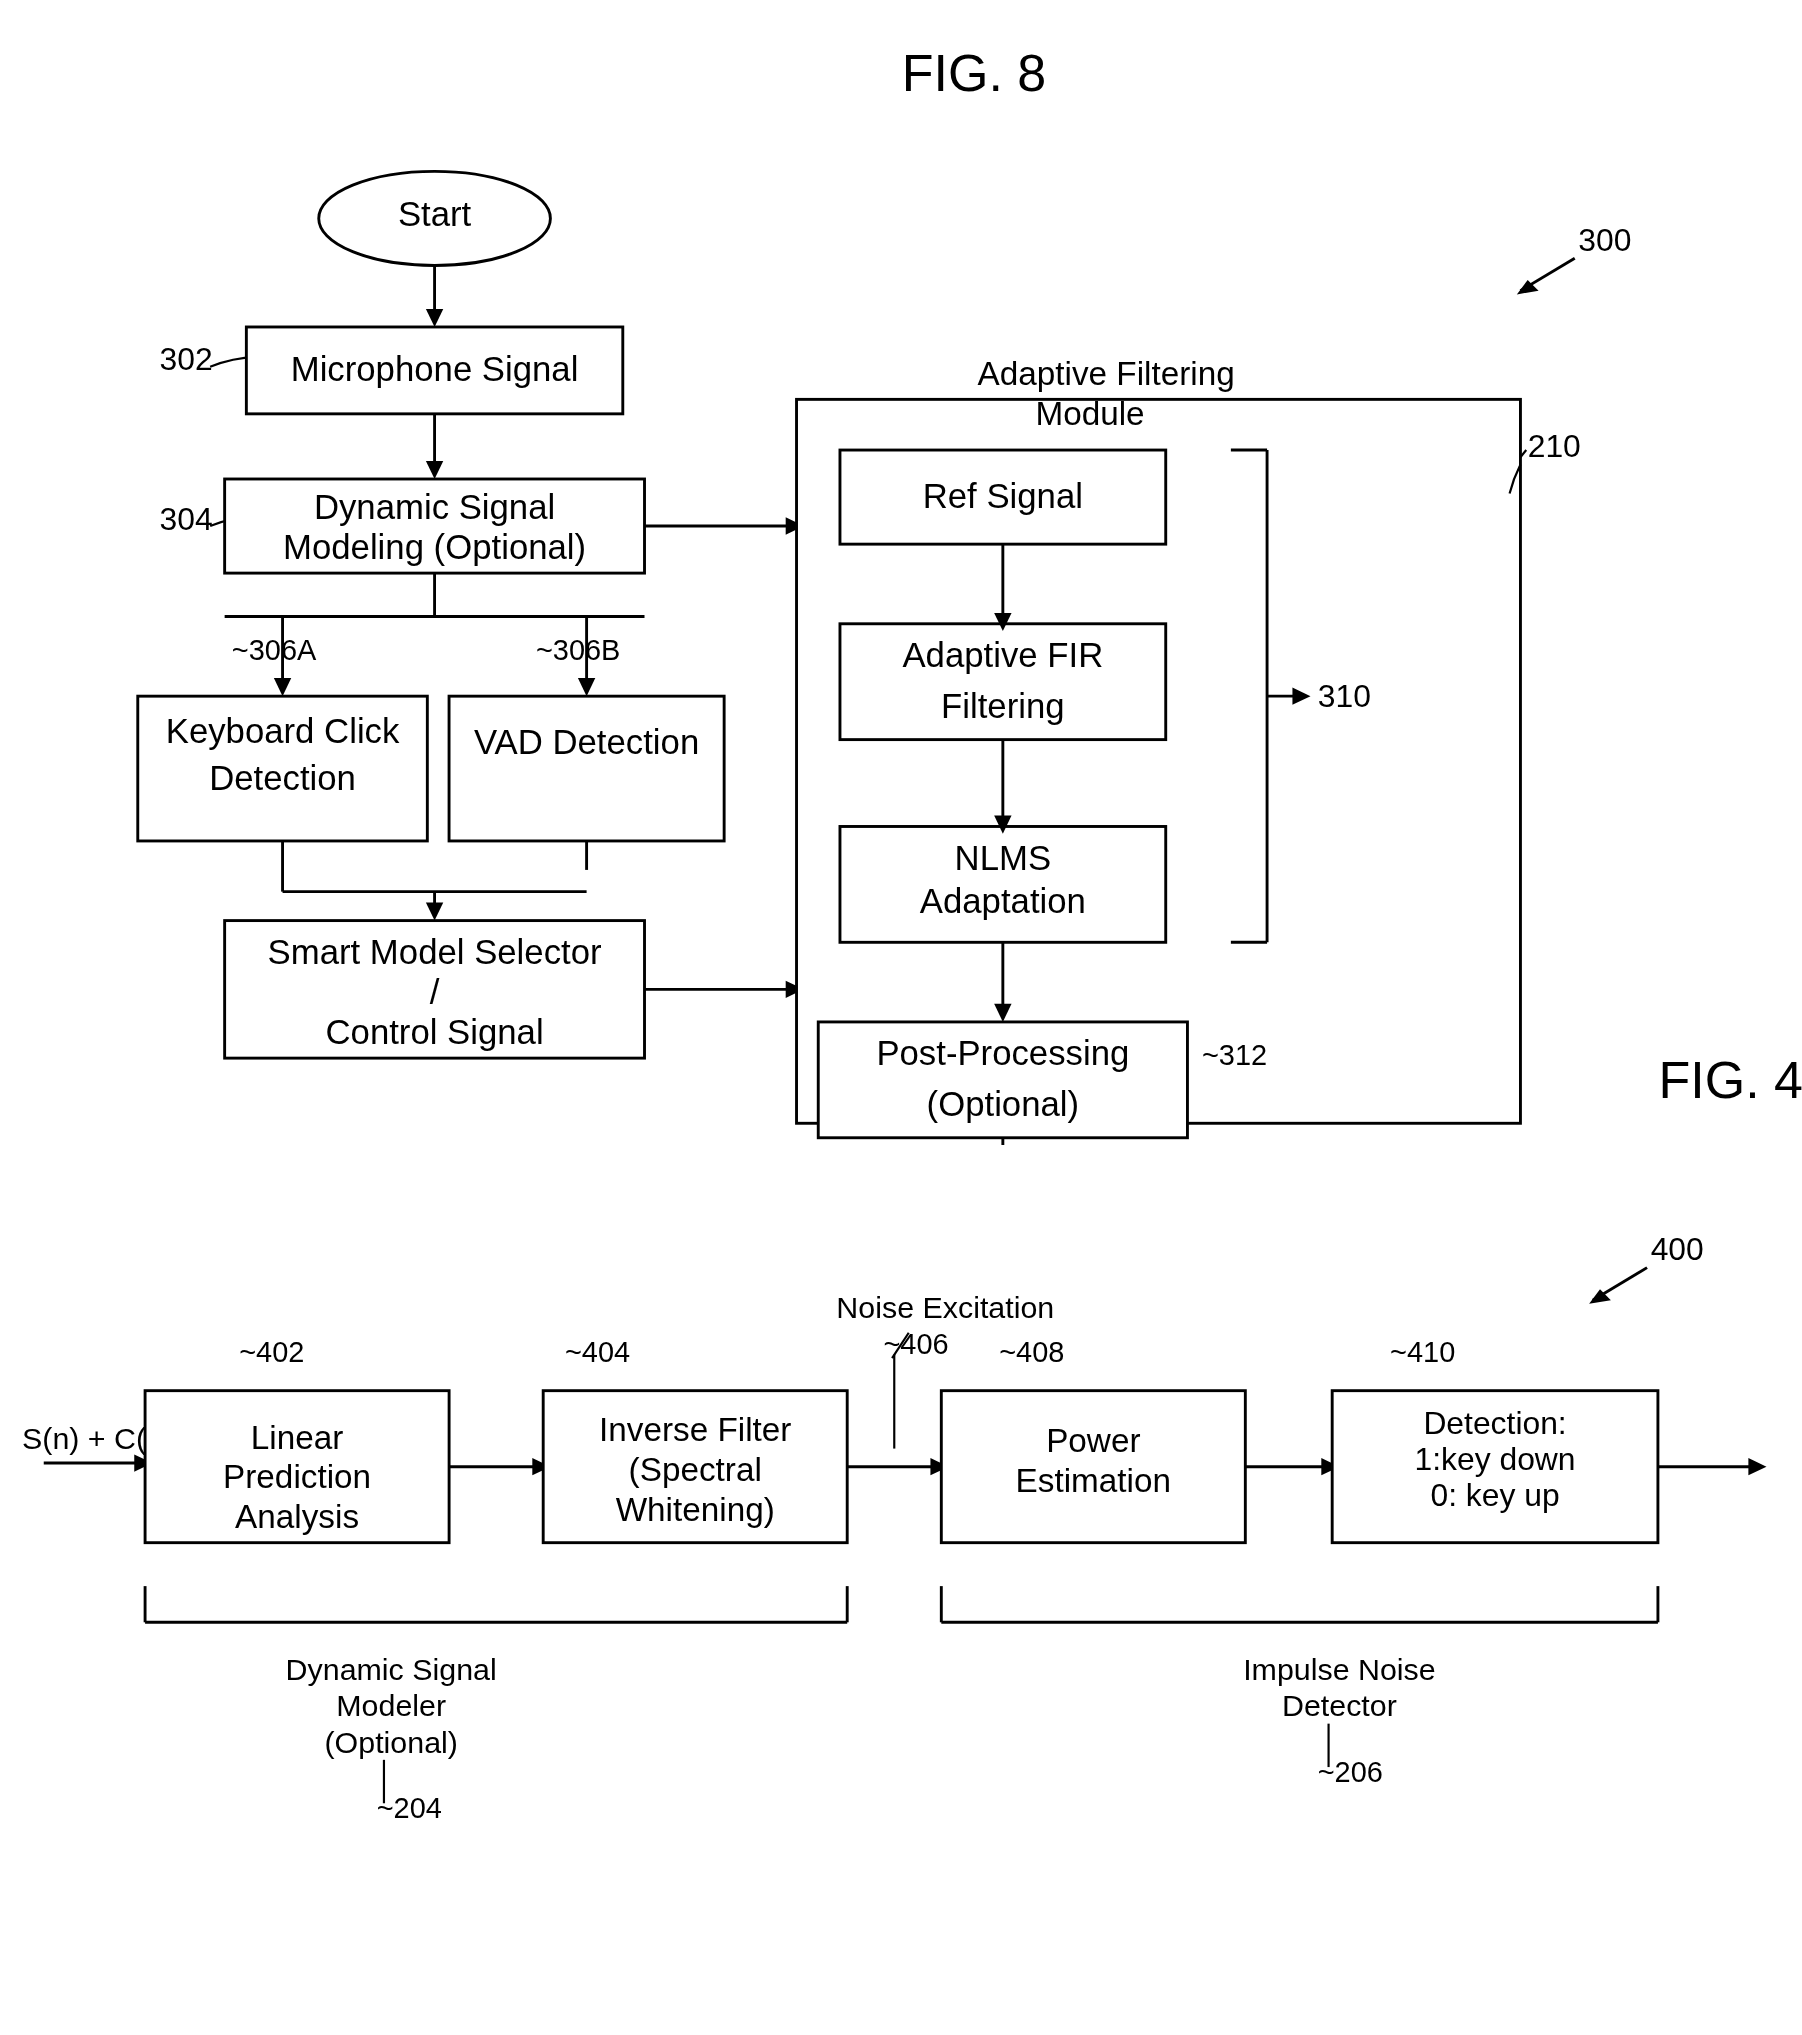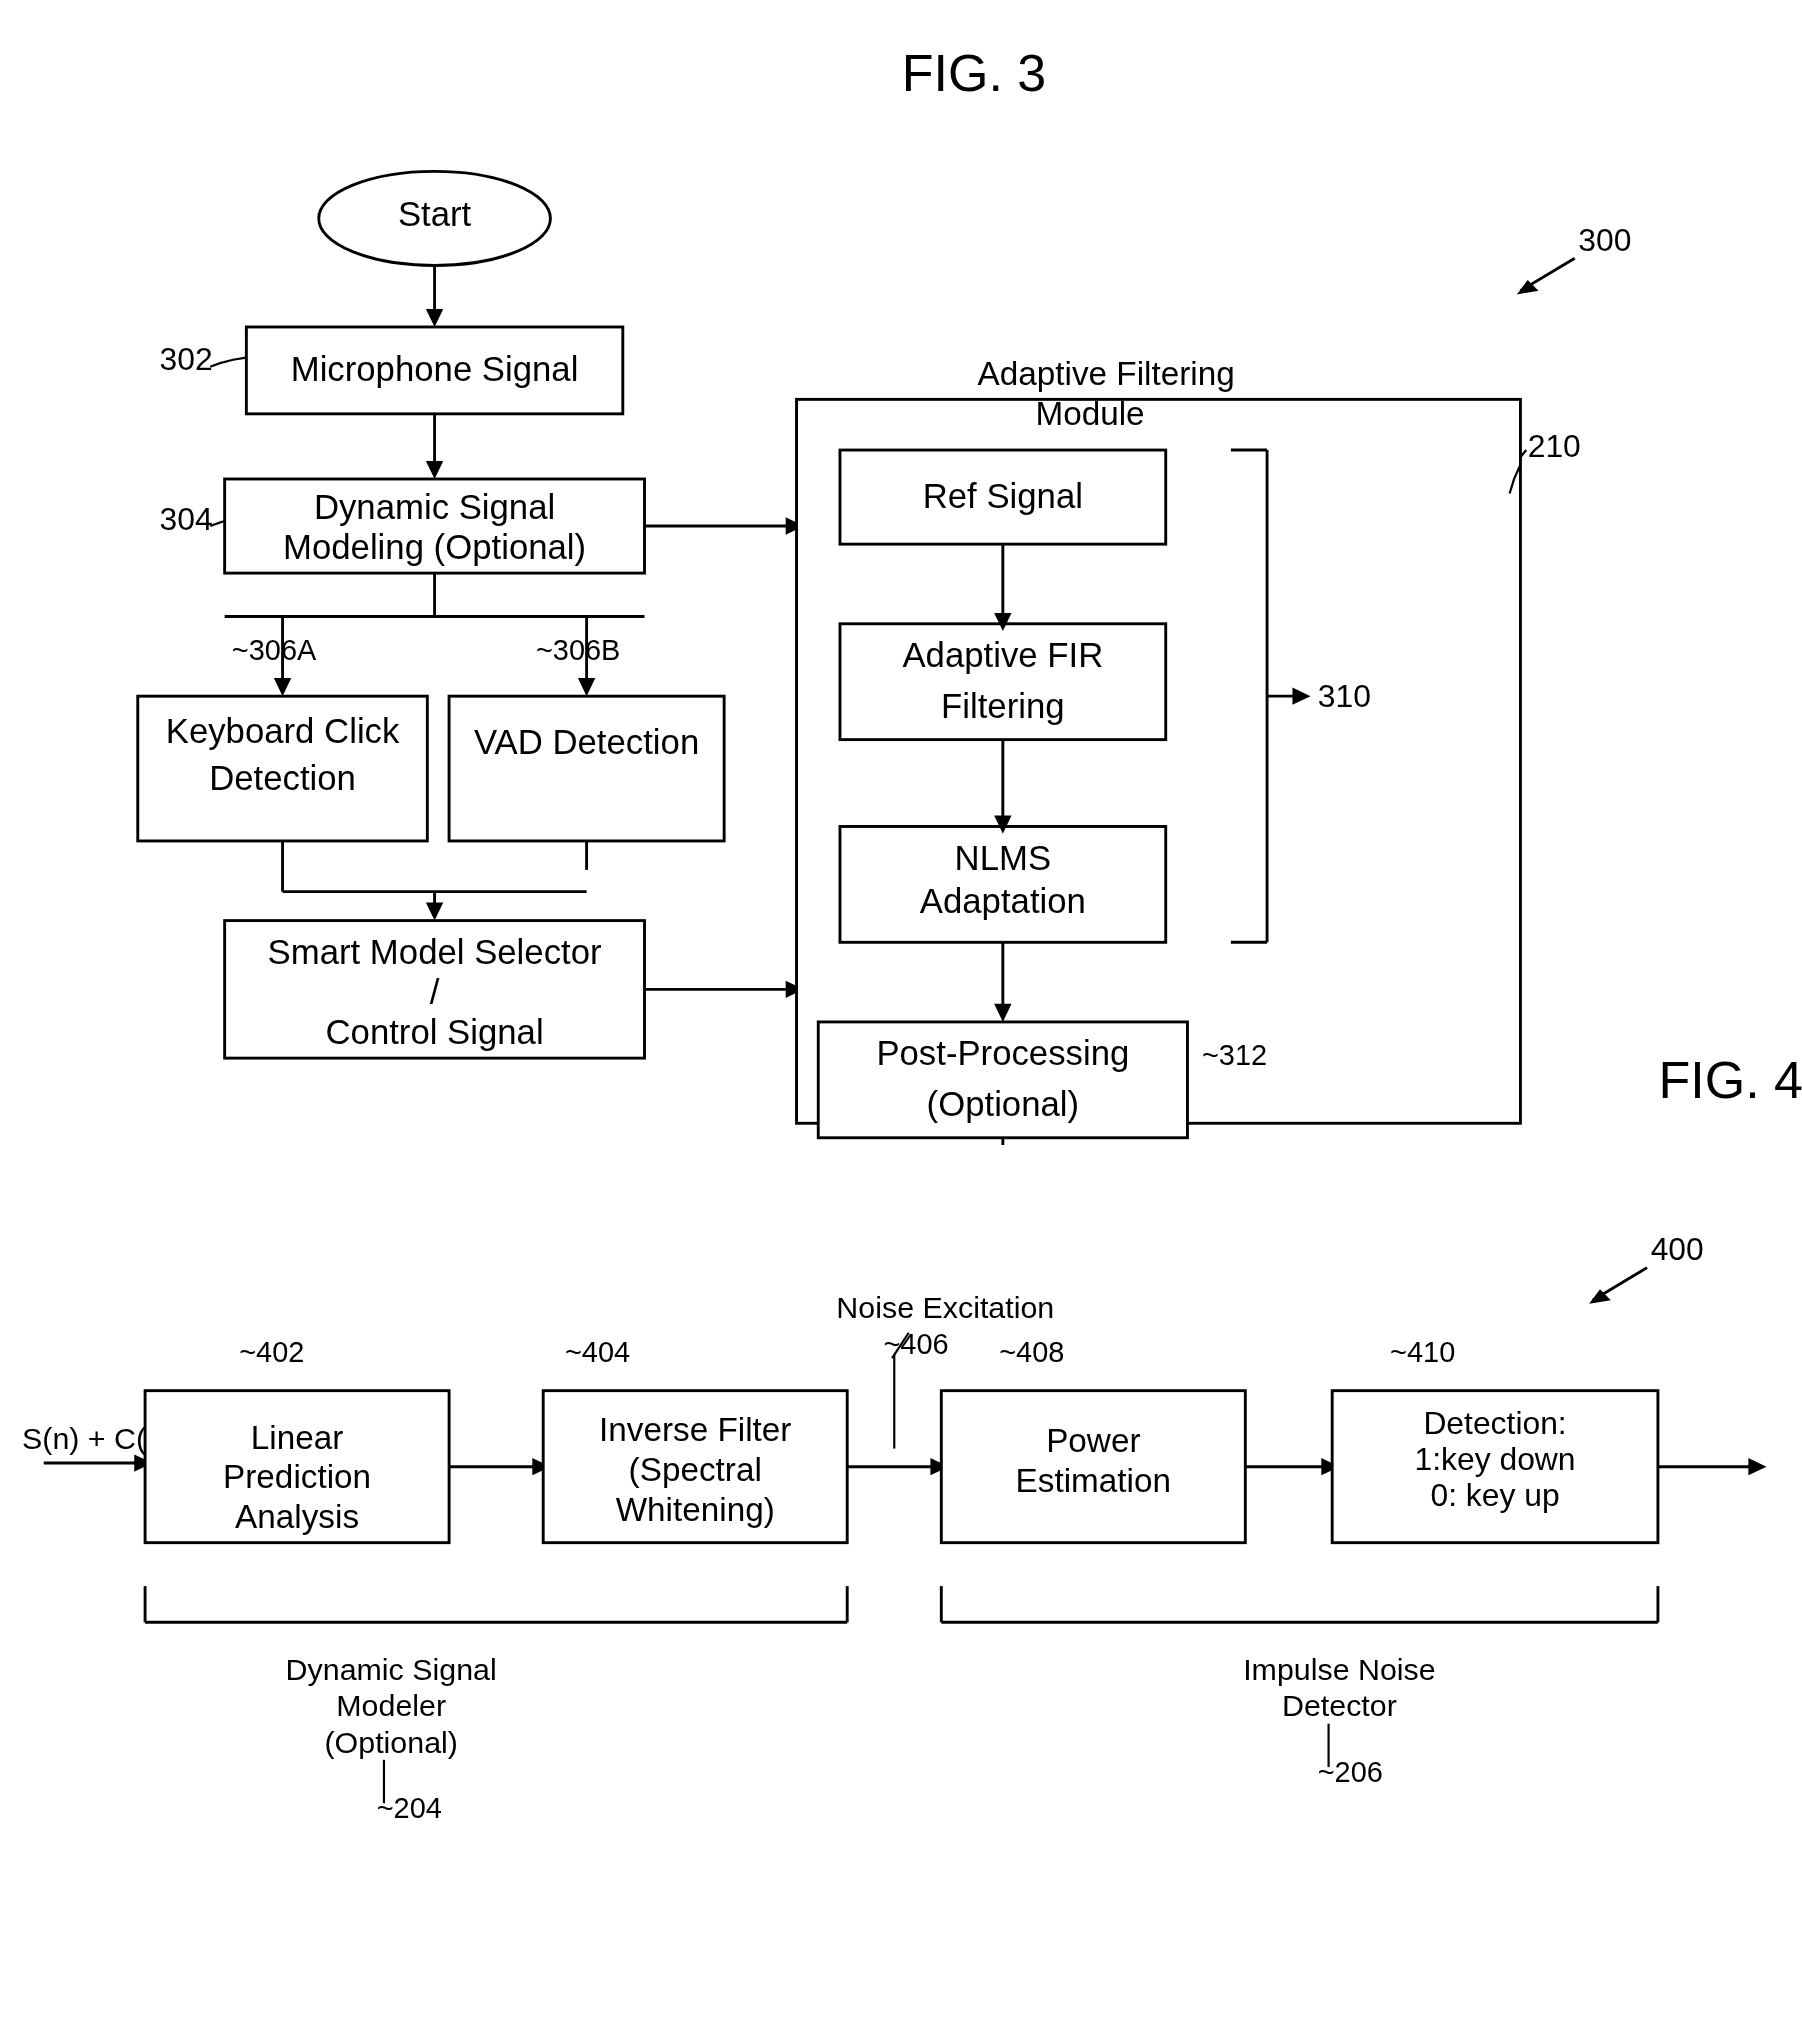--- a/index.html
+++ b/index.html
@@ -50,21 +50,21 @@
       margin-bottom: 78px;
       padding-left: 145px;
     }
   </style>
 </head>
 <body>
 
 <div class="page-container">
 
   <div class="fig3-section">
-    <div class="fig3-title">FIG. 3</div>
+    <div class="fig3-title">FIG. 8</div>
 
     <svg width="1803" height="999" viewBox="0 0 2490 1380">
 
       <ellipse cx="600" cy="100" rx="160" ry="65" fill="white" stroke="black" stroke-width="4"></ellipse>
       <text x="600" y="110" text-anchor="middle" font-size="48" font-family="Arial">Start</text>
 
       <line x1="600" y1="165" x2="600" y2="240" stroke="black" stroke-width="4"></line>
       <polygon points="600,250 588,225 612,225" fill="black"></polygon>
 
       <text x="220" y="310" font-size="44" font-family="Arial">302</text>

